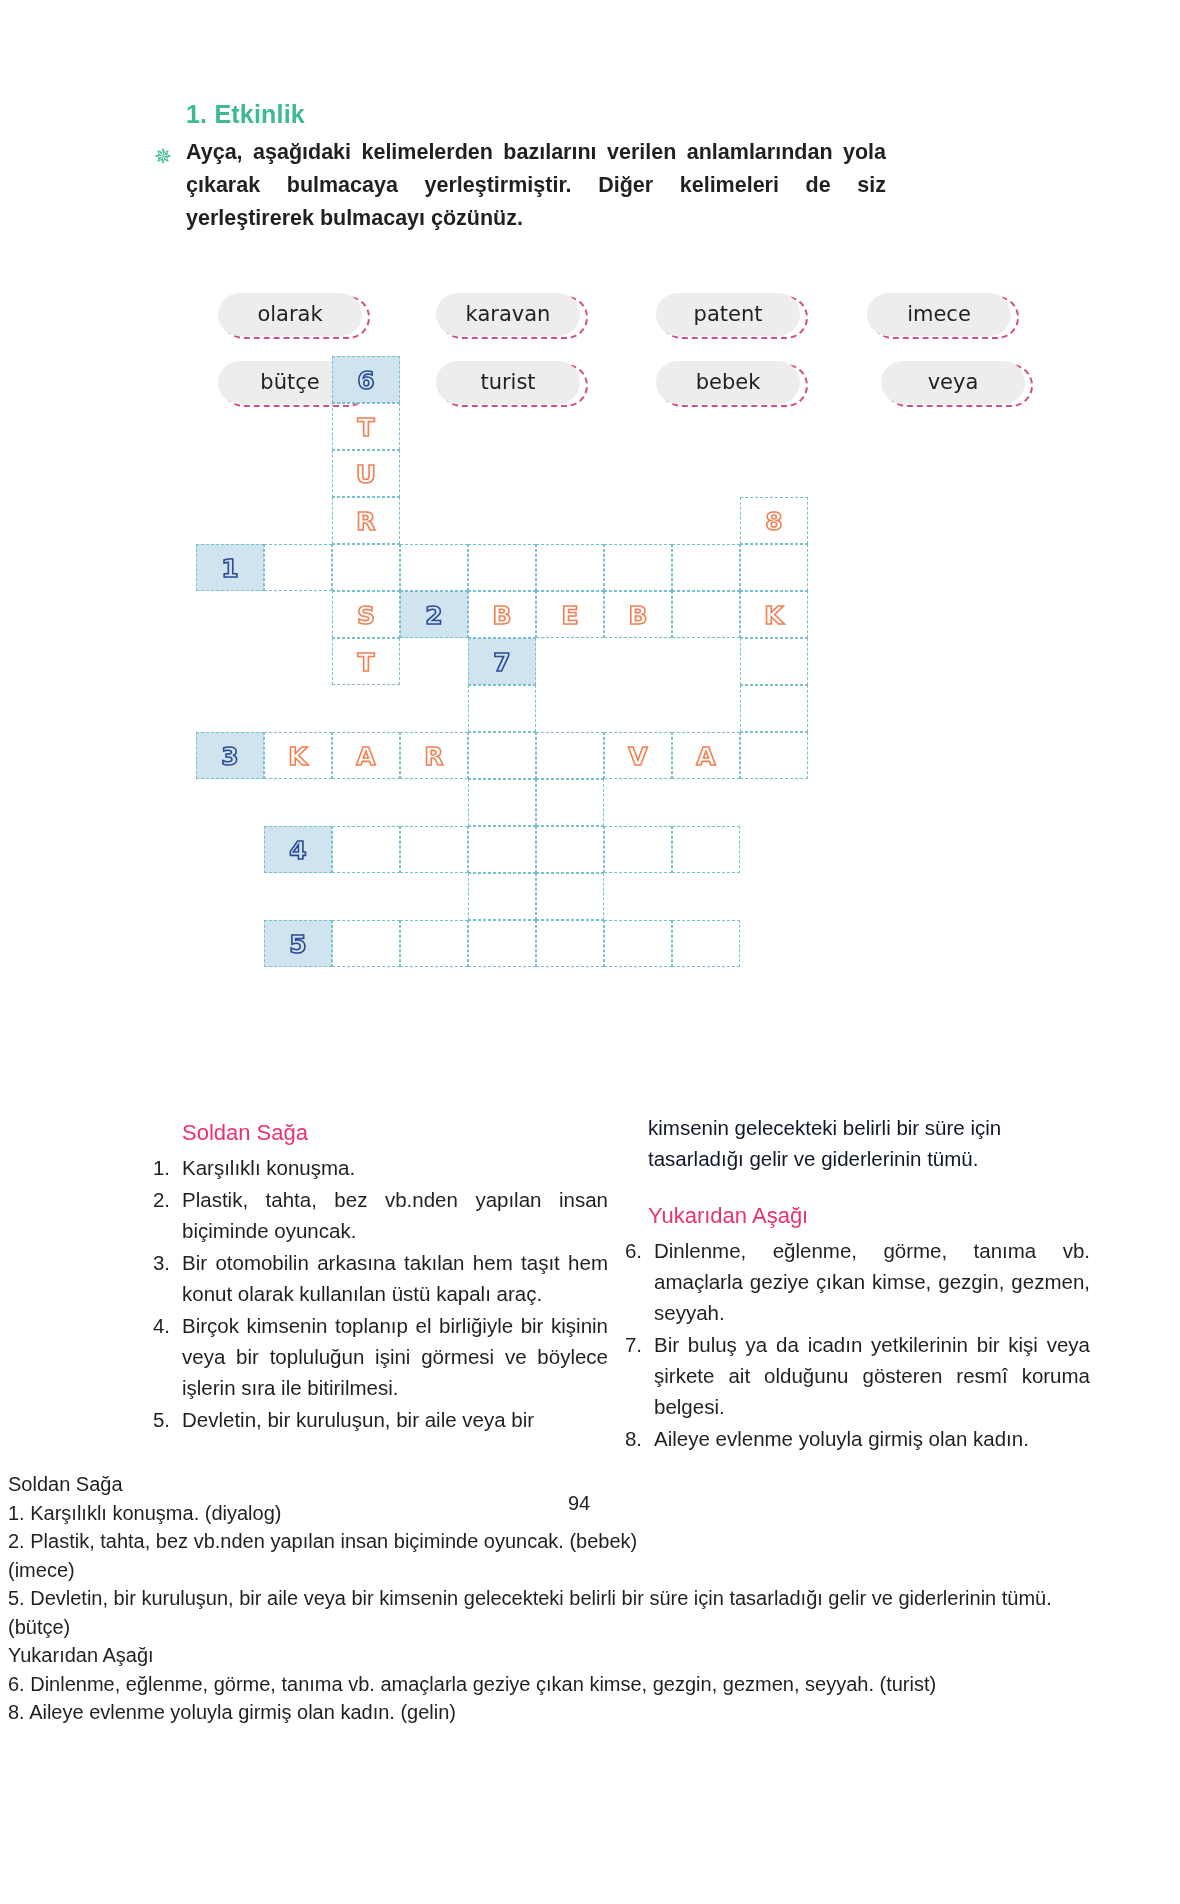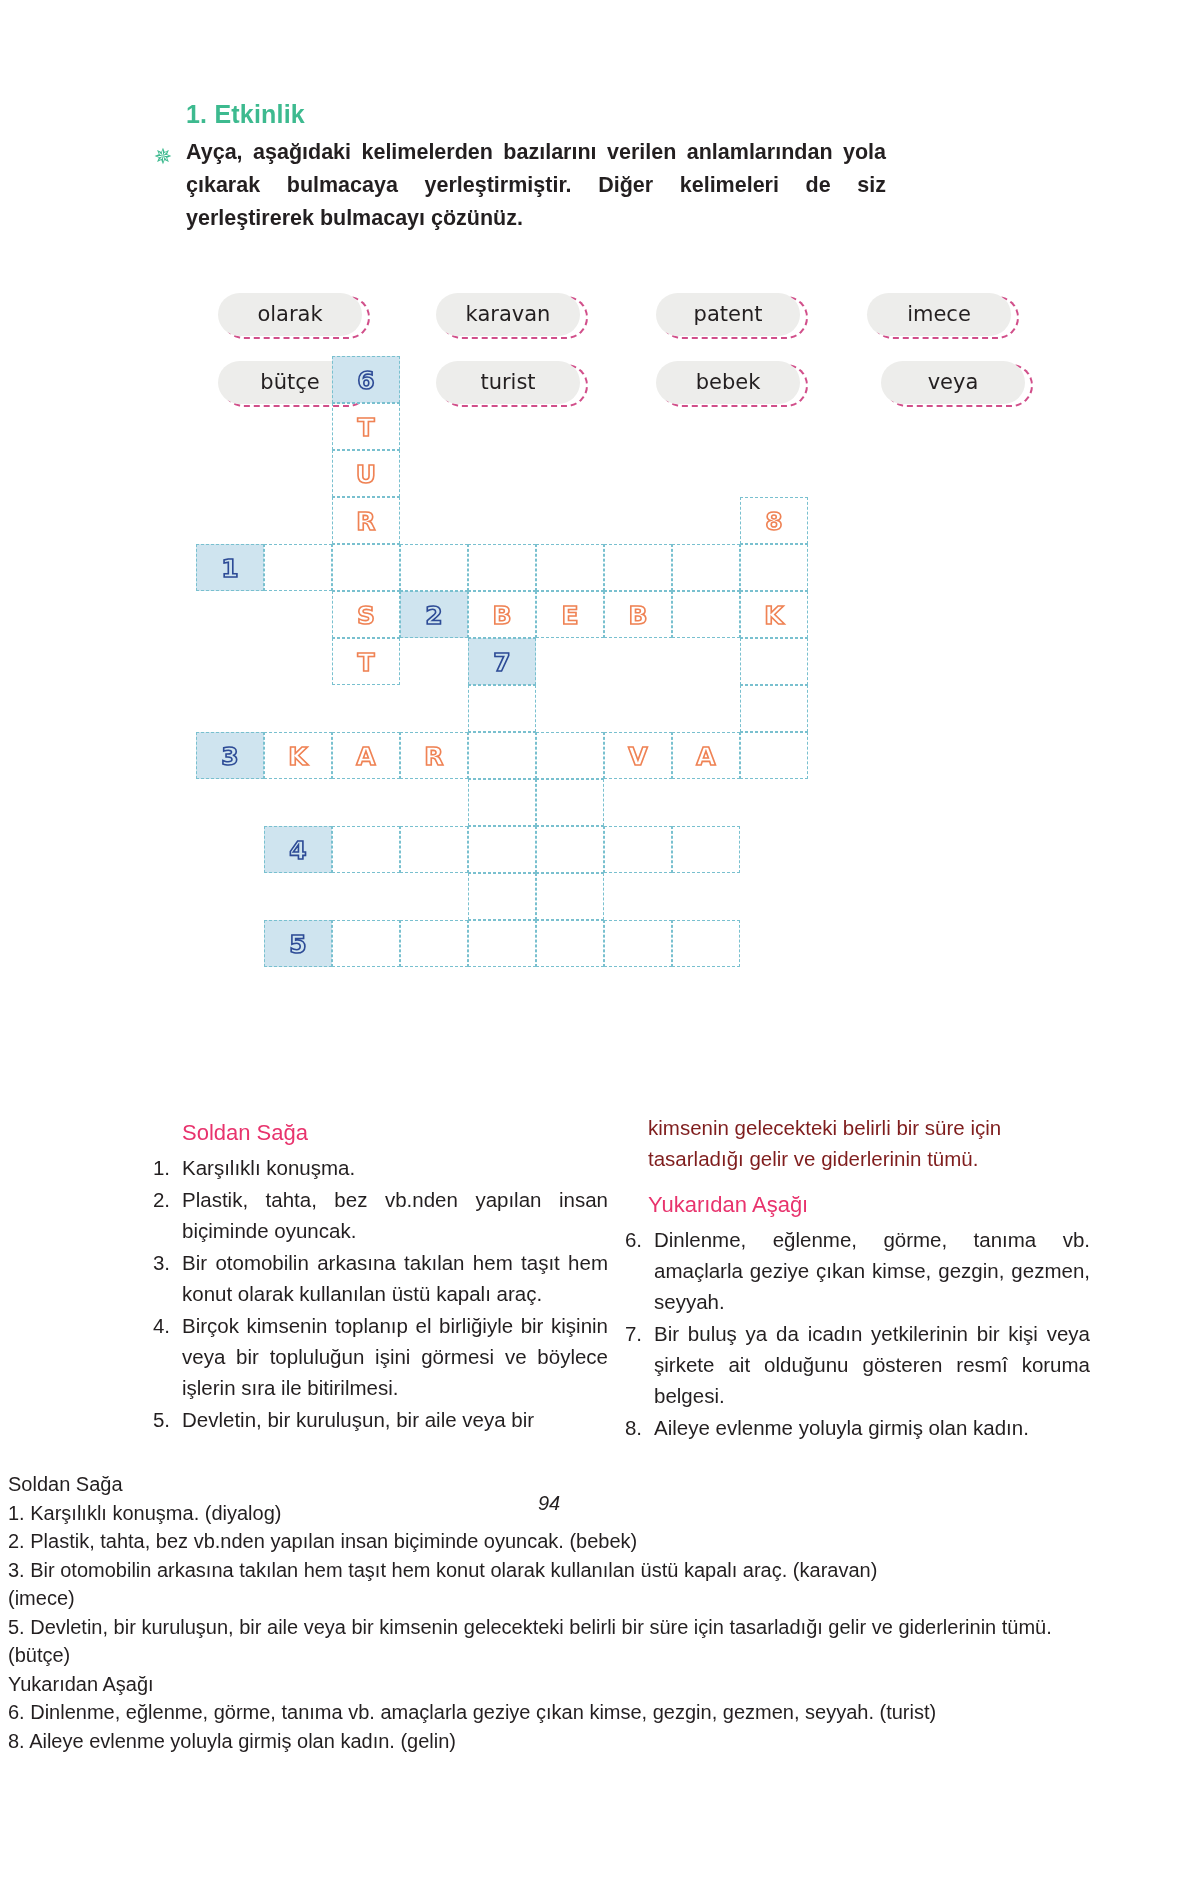--- a/index.html
+++ b/index.html
@@ -174,32 +174,31 @@
     padding-right: 12px;
     box-sizing: border-box;
   }
   .clue-text {
     flex: 1;
   }
   .clue-text.just { text-align: justify; }
   .cont-text {
     font-size: 20.5px;
     line-height: 31px;
-    margin: 0 0 16px 28px;
-    color: #7f1d1d;
+    margin: 0 0 27px 28px;
+    color: #0f172a;
   }
 
   
   .page-number {
     position: absolute;
-    left: 538px;
+    left: 568px;
     top: 1492px;
     font-size: 20px;
     color: #231f20;
-    font-style: italic;
   }
 
   
   .answers {
     position: absolute;
     left: 8px;
     top: 1470px;
     width: 1164px;
     font-size: 20px;
     line-height: 28.5px;
@@ -460,21 +459,20 @@
       <span class="clue-text just">Aileye evlenme yoluyla girmiş olan kadın.</span>
     </div>
   </div>
 
   <div class="page-number">94</div>
 
   <div class="answers" id="answers">
       <div class="ans-line">Soldan Sağa</div>
       <div class="ans-line">1. Karşılıklı konuşma. (diyalog)</div>
       <div class="ans-line">2. Plastik, tahta, bez vb.nden yapılan insan biçiminde oyuncak. (bebek)</div>
-      <div class="ans-line">3. Bir otomobilin arkasına takılan hem taşıt hem konut olarak kullanılan üstü kapalı araç. (karavan)</div>
       <div class="ans-line">(imece)</div>
       <div class="ans-line">5. Devletin, bir kuruluşun, bir aile veya bir kimsenin gelecekteki belirli bir süre için tasarladığı gelir ve giderlerinin tümü.</div>
       <div class="ans-line">(bütçe)</div>
       <div class="ans-line">Yukarıdan Aşağı</div>
       <div class="ans-line">6. Dinlenme, eğlenme, görme, tanıma vb. amaçlarla geziye çıkan kimse, gezgin, gezmen, seyyah. (turist)</div>
       <div class="ans-line">8. Aileye evlenme yoluyla girmiş olan kadın. (gelin)</div>
     </div>
 
 </div>
 

